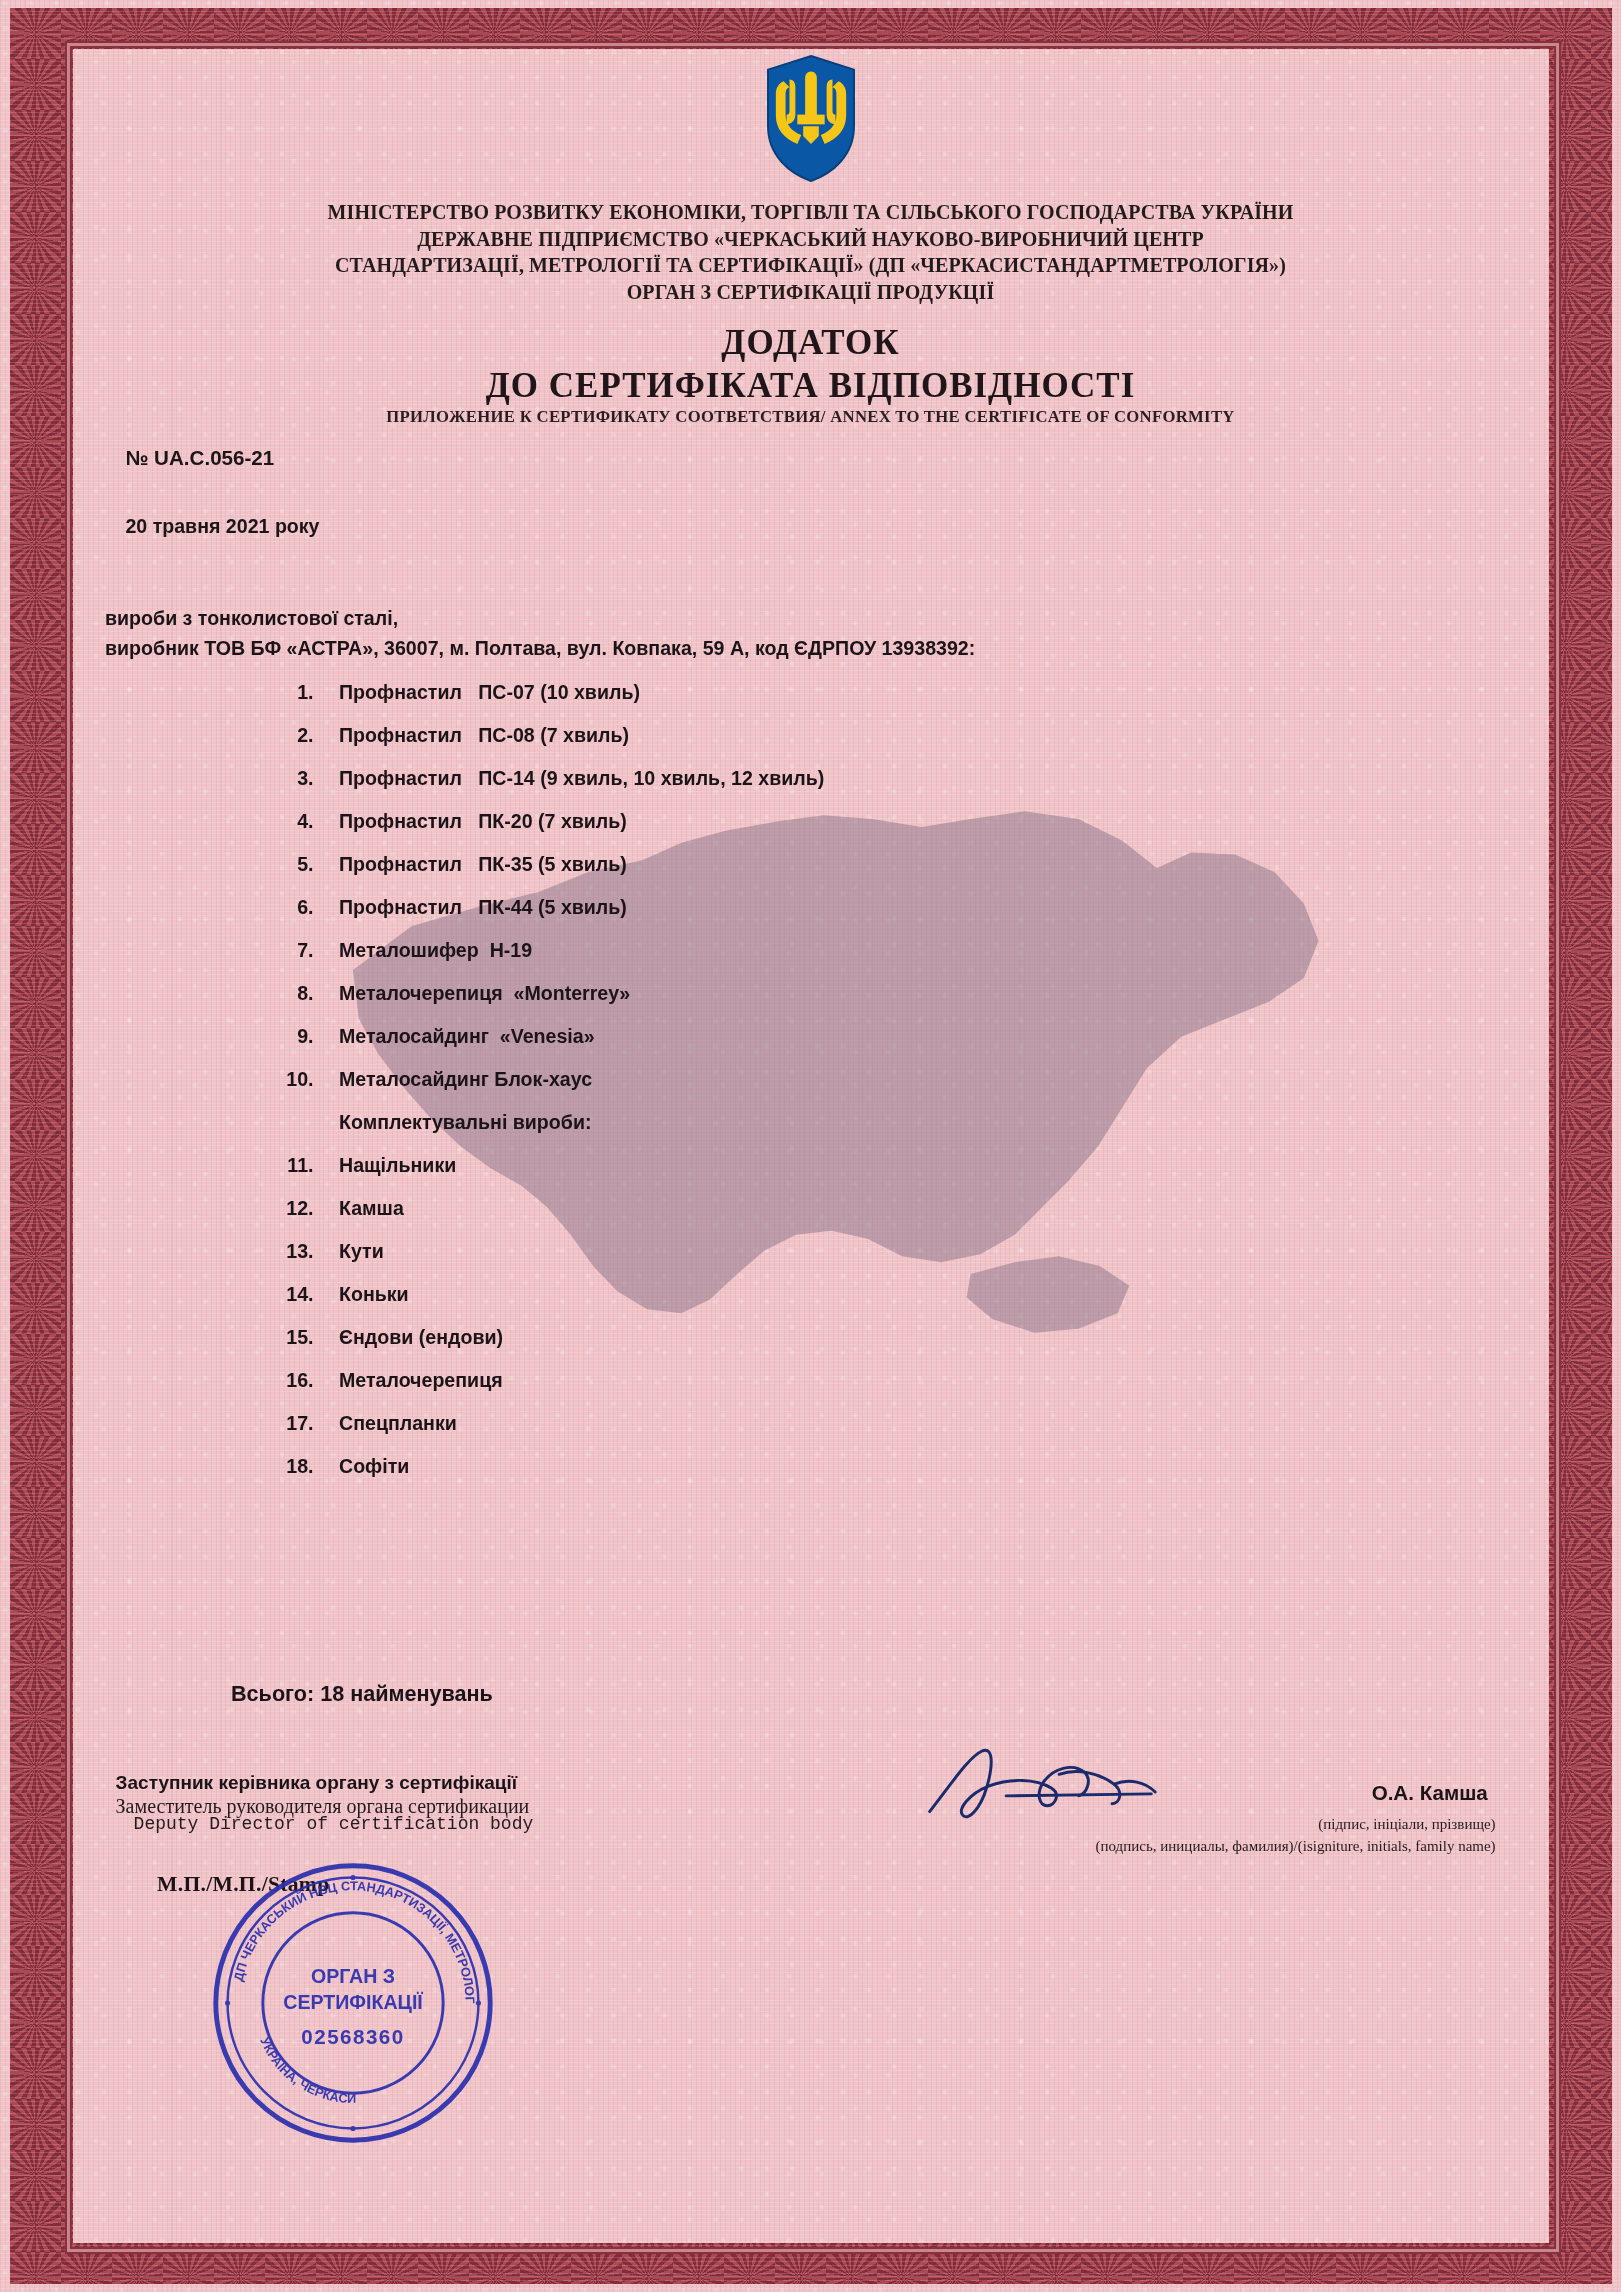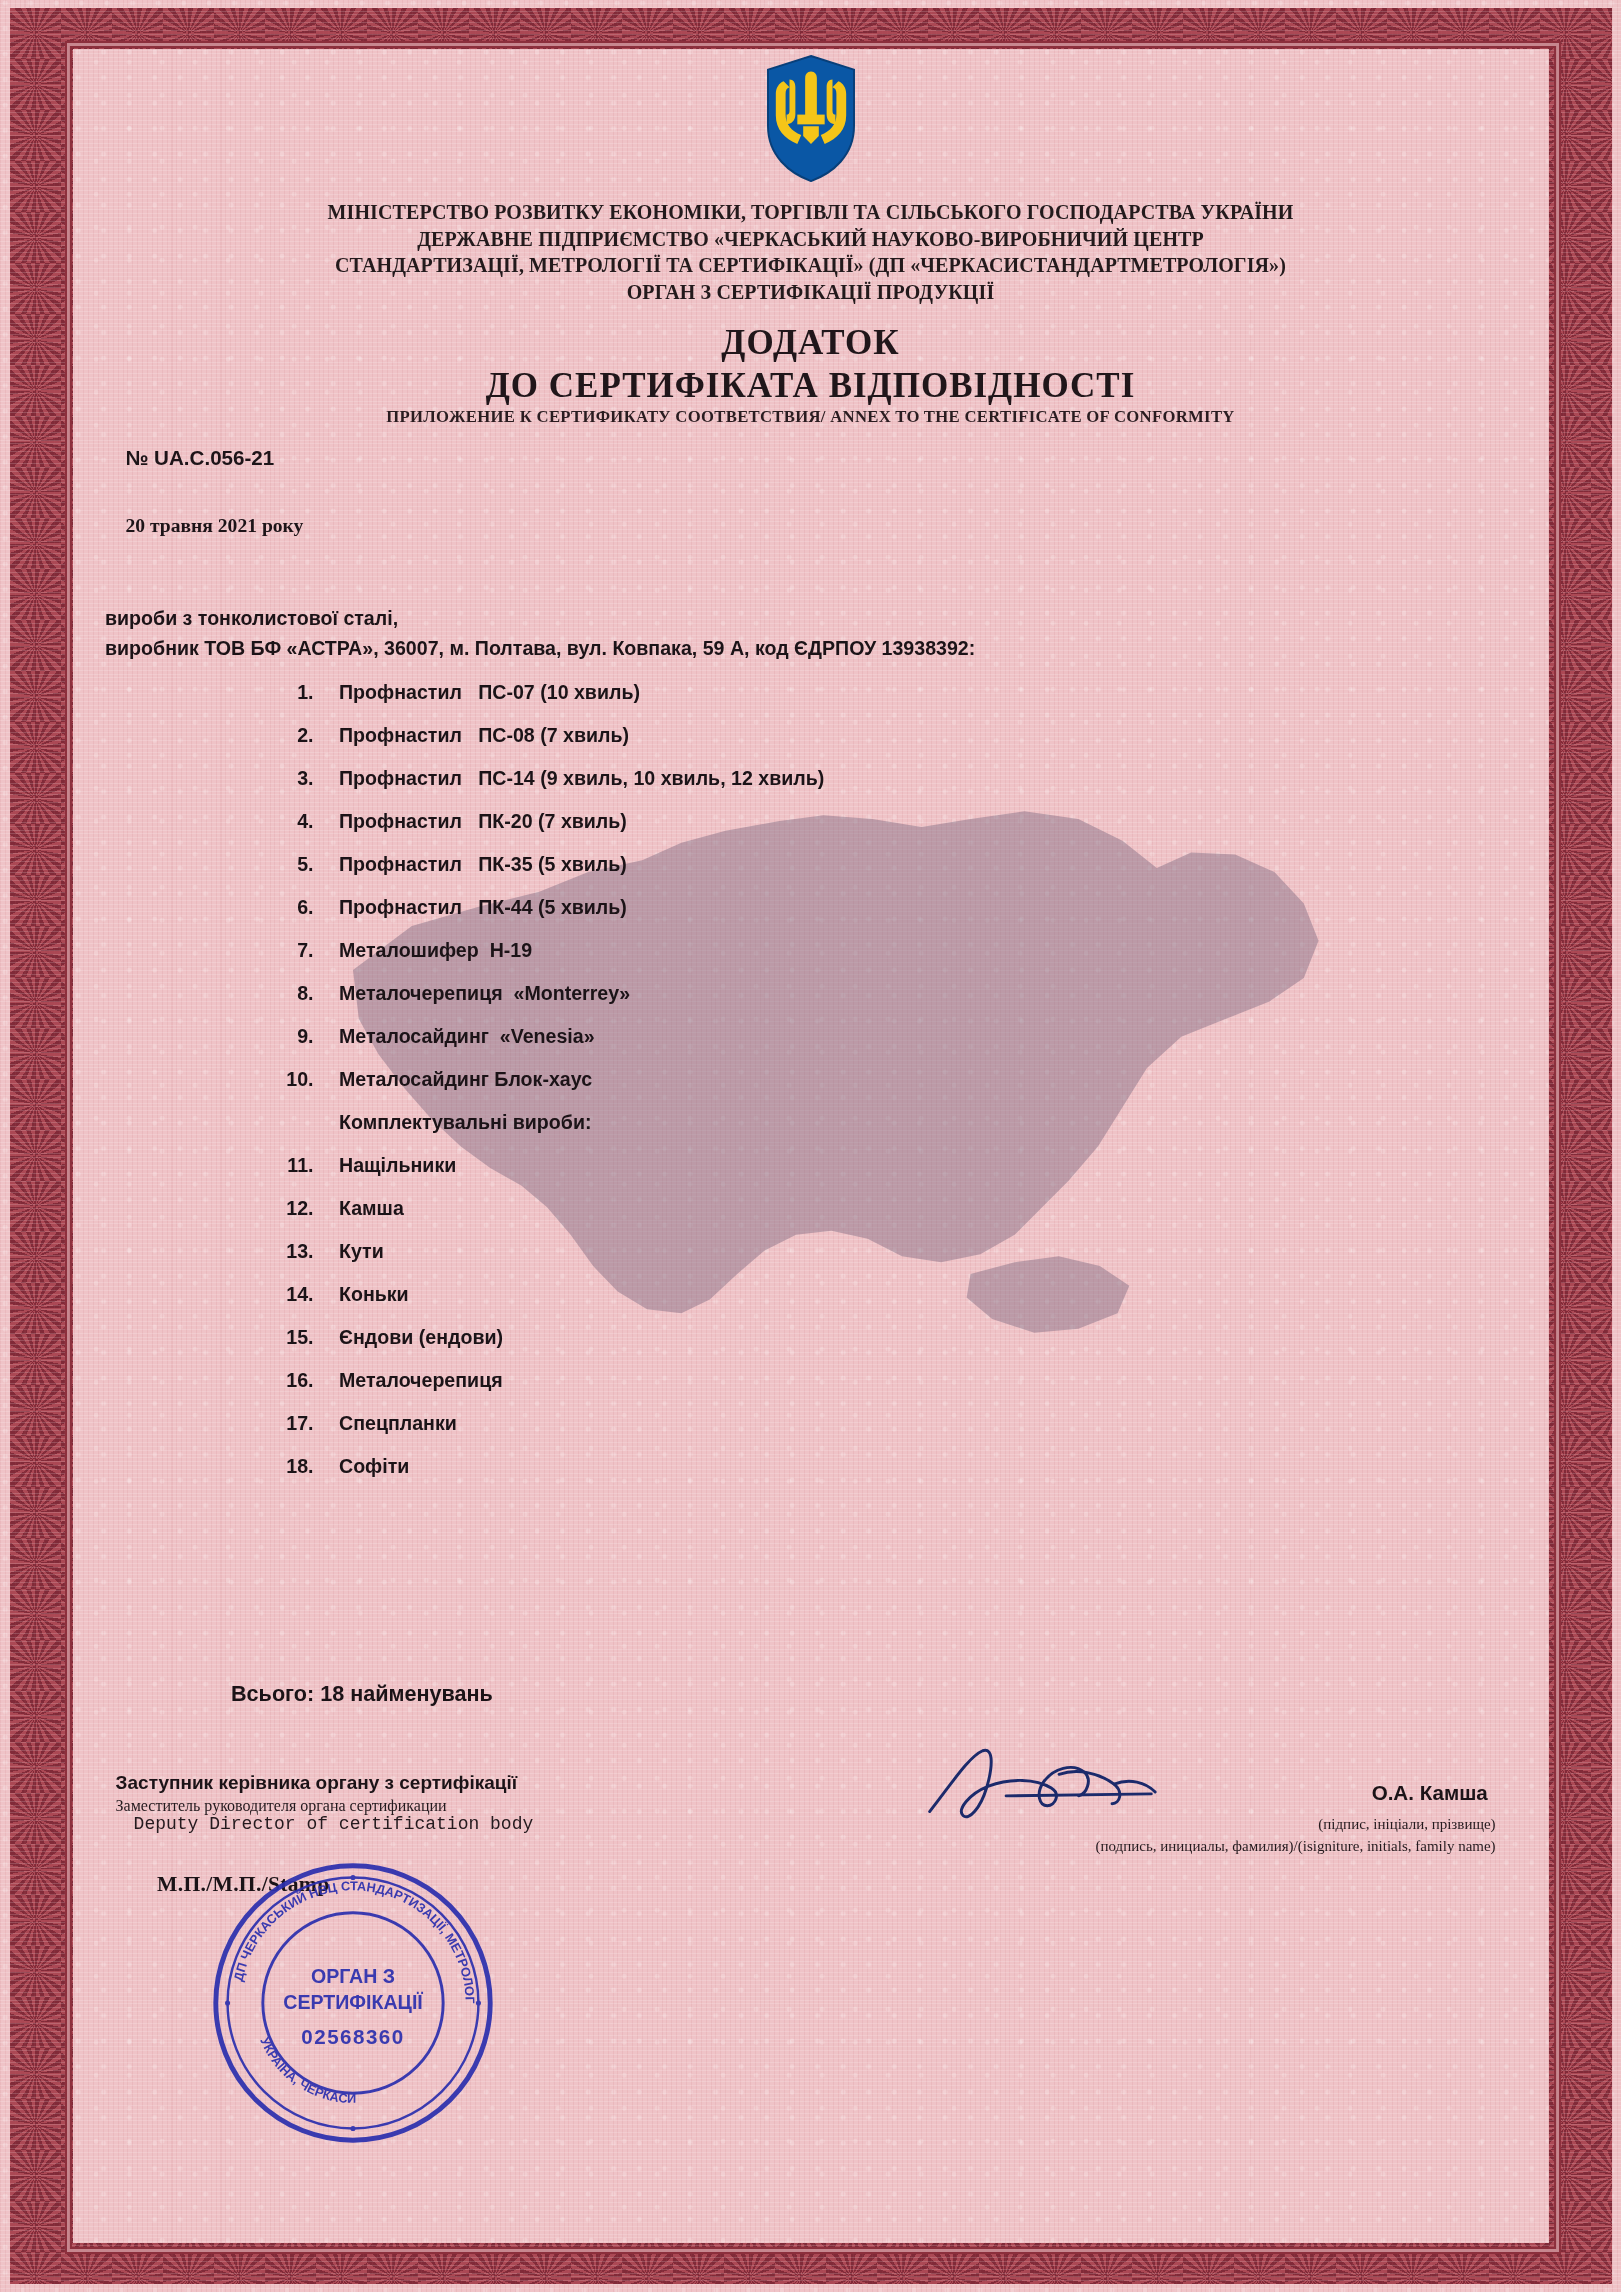--- a/index.html
+++ b/index.html
@@ -131,21 +131,21 @@
     left: 27.4px;
     font-family: "Liberation Sans", sans-serif;
     font-weight: bold;
     font-size: 20.6px;
     color: #1d1418;
   }
   .doc-date {
     position: absolute;
     top: 461px;
     left: 27.4px;
-    font-family: Liberation Serif, serif;
+    font-family: Liberation Sans, sans-serif;
     font-weight: bold;
     font-size: 19.6px;
     color: #1d1418;
   }
 
   .intro {
     position: absolute;
     top: 549px;
     left: 7px;
     right: 9.8px;
@@ -201,21 +201,21 @@
   }
   .sig-left .ua {
     font-family: "Liberation Sans", sans-serif;
     font-weight: bold;
     font-size: 19px;
     color: #1b1317;
     line-height: 23.5px;
   }
   .sig-left .ru {
     font-family: "Liberation Serif", serif;
-    font-size: 16px;
+    font-size: 20px;
     color: #241a1e;
     line-height: 18.6px;
     margin-top: 2px;
   }
   .sig-left .en {
     font-family: Liberation Mono, monospace;
     font-size: 18px;
     color: #241a1e;
     line-height: 18.6px;
     margin-left: 18px;

